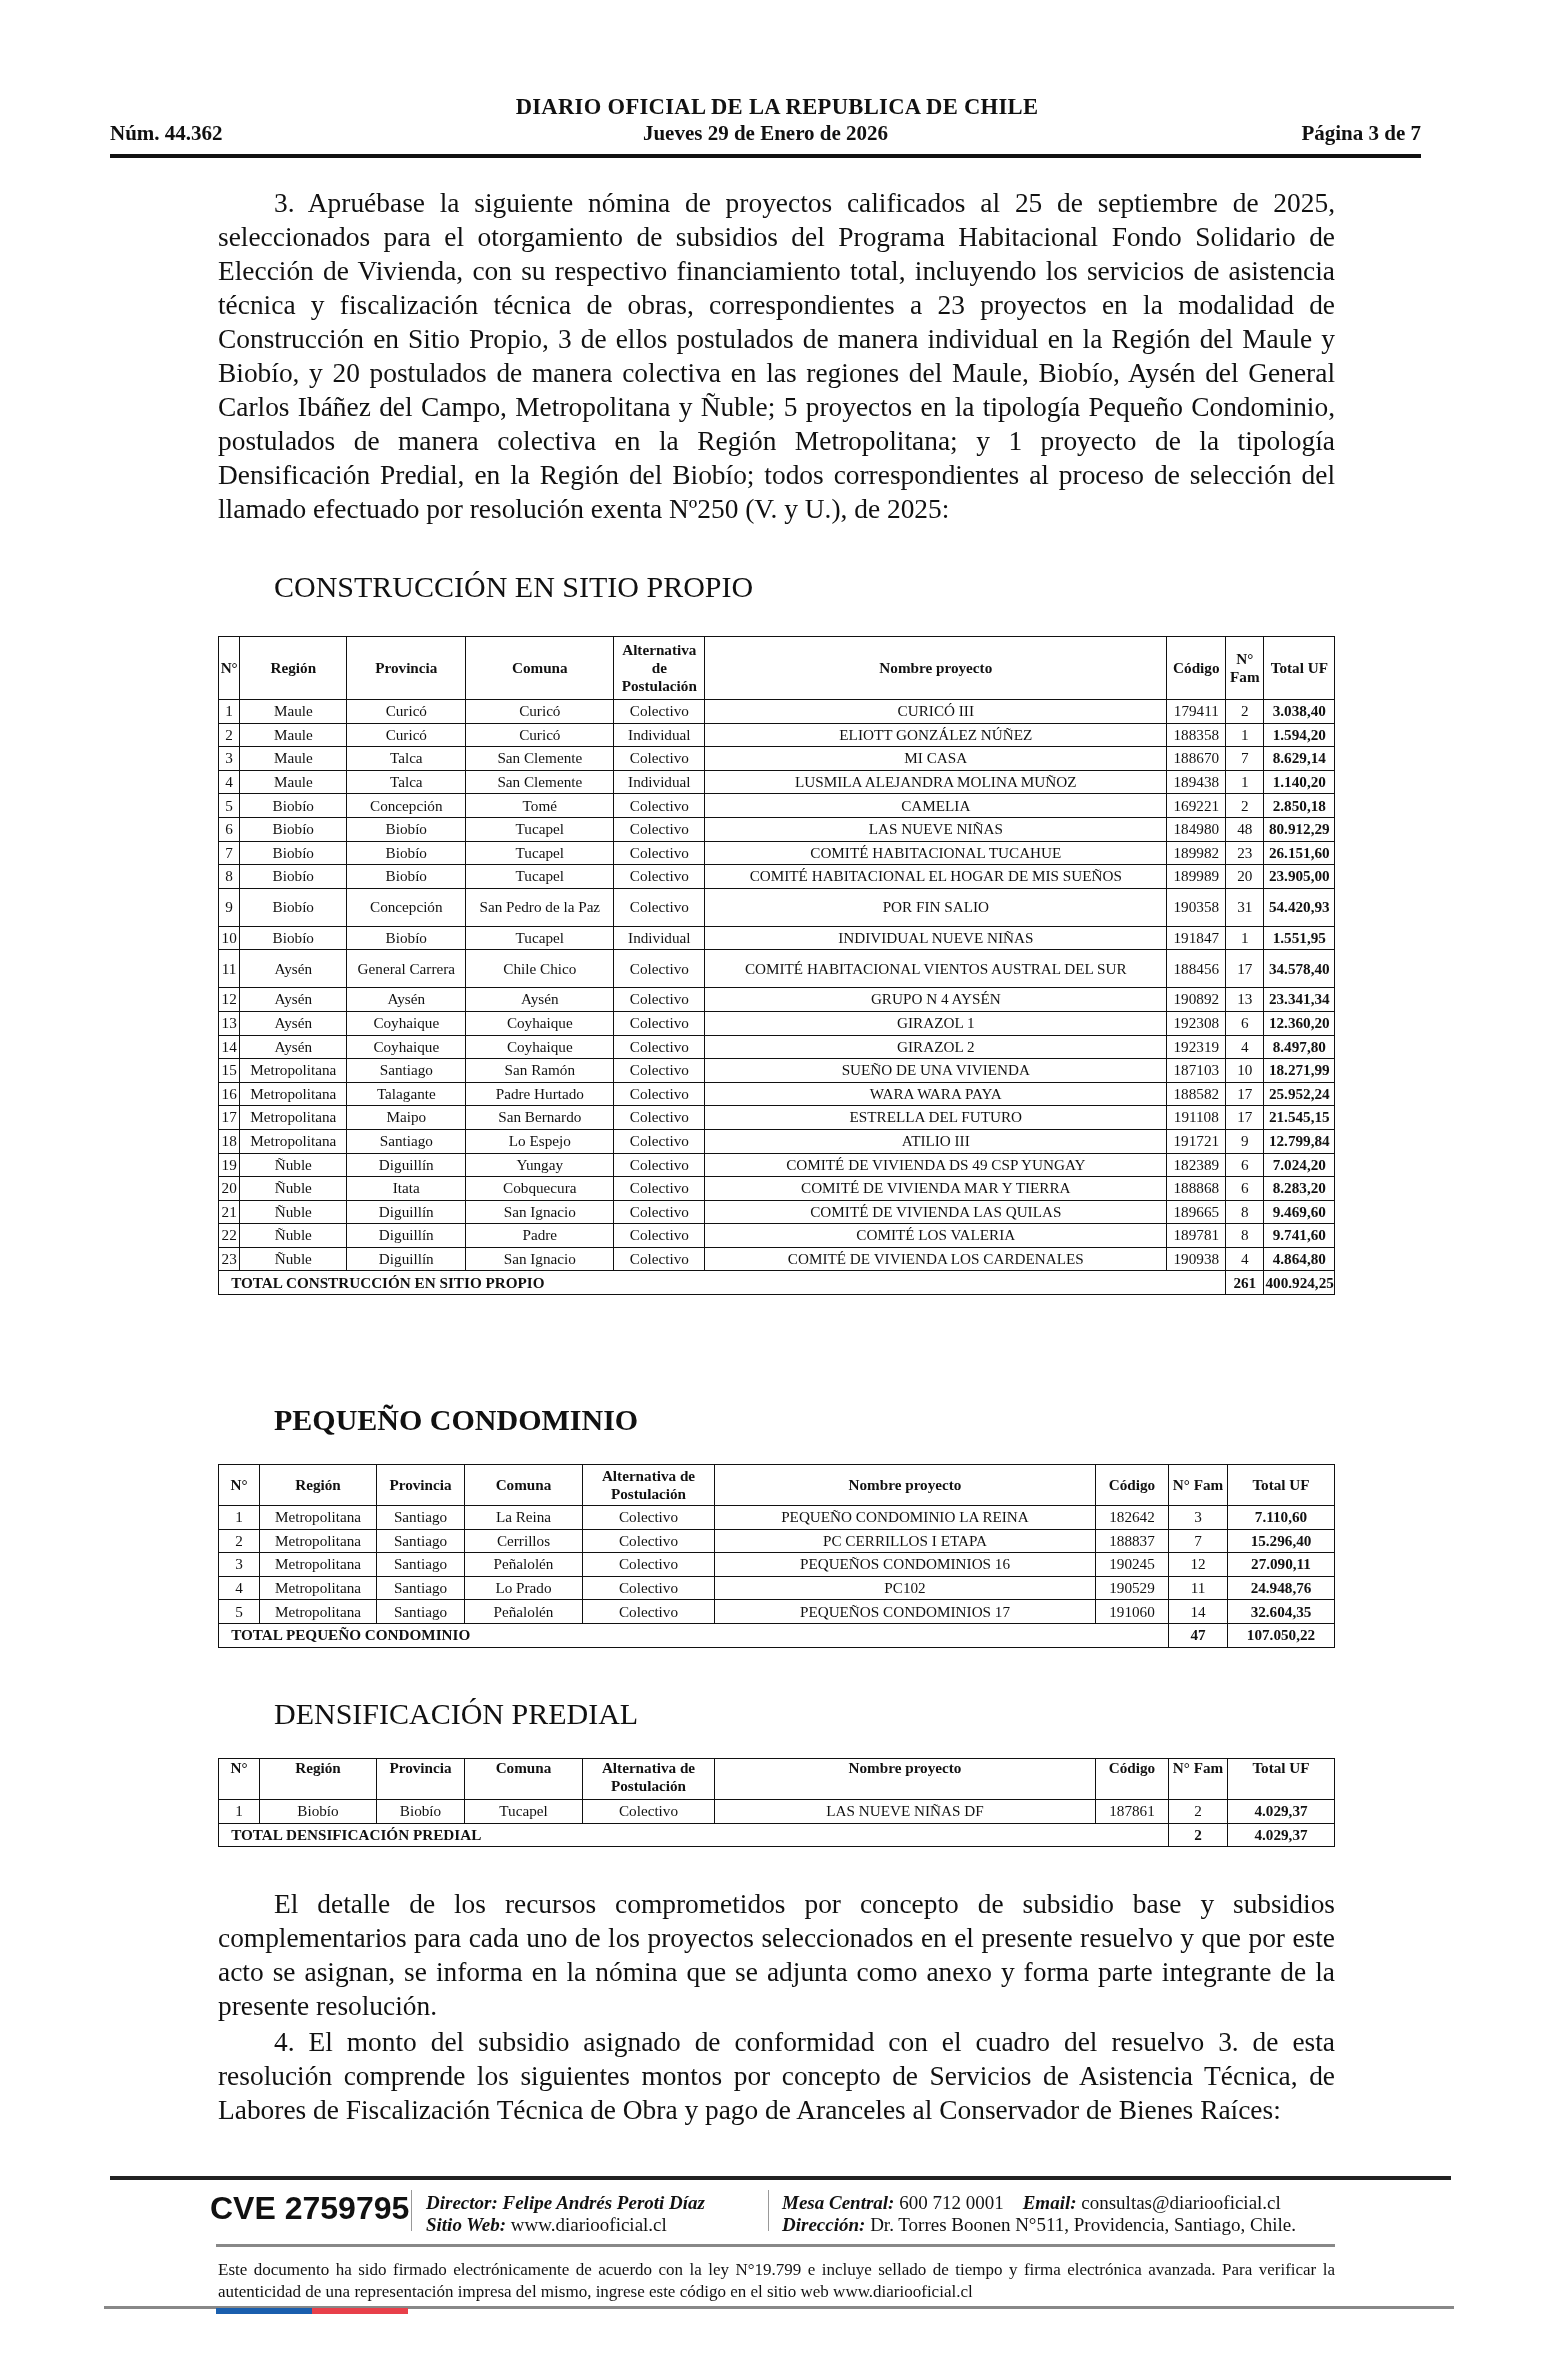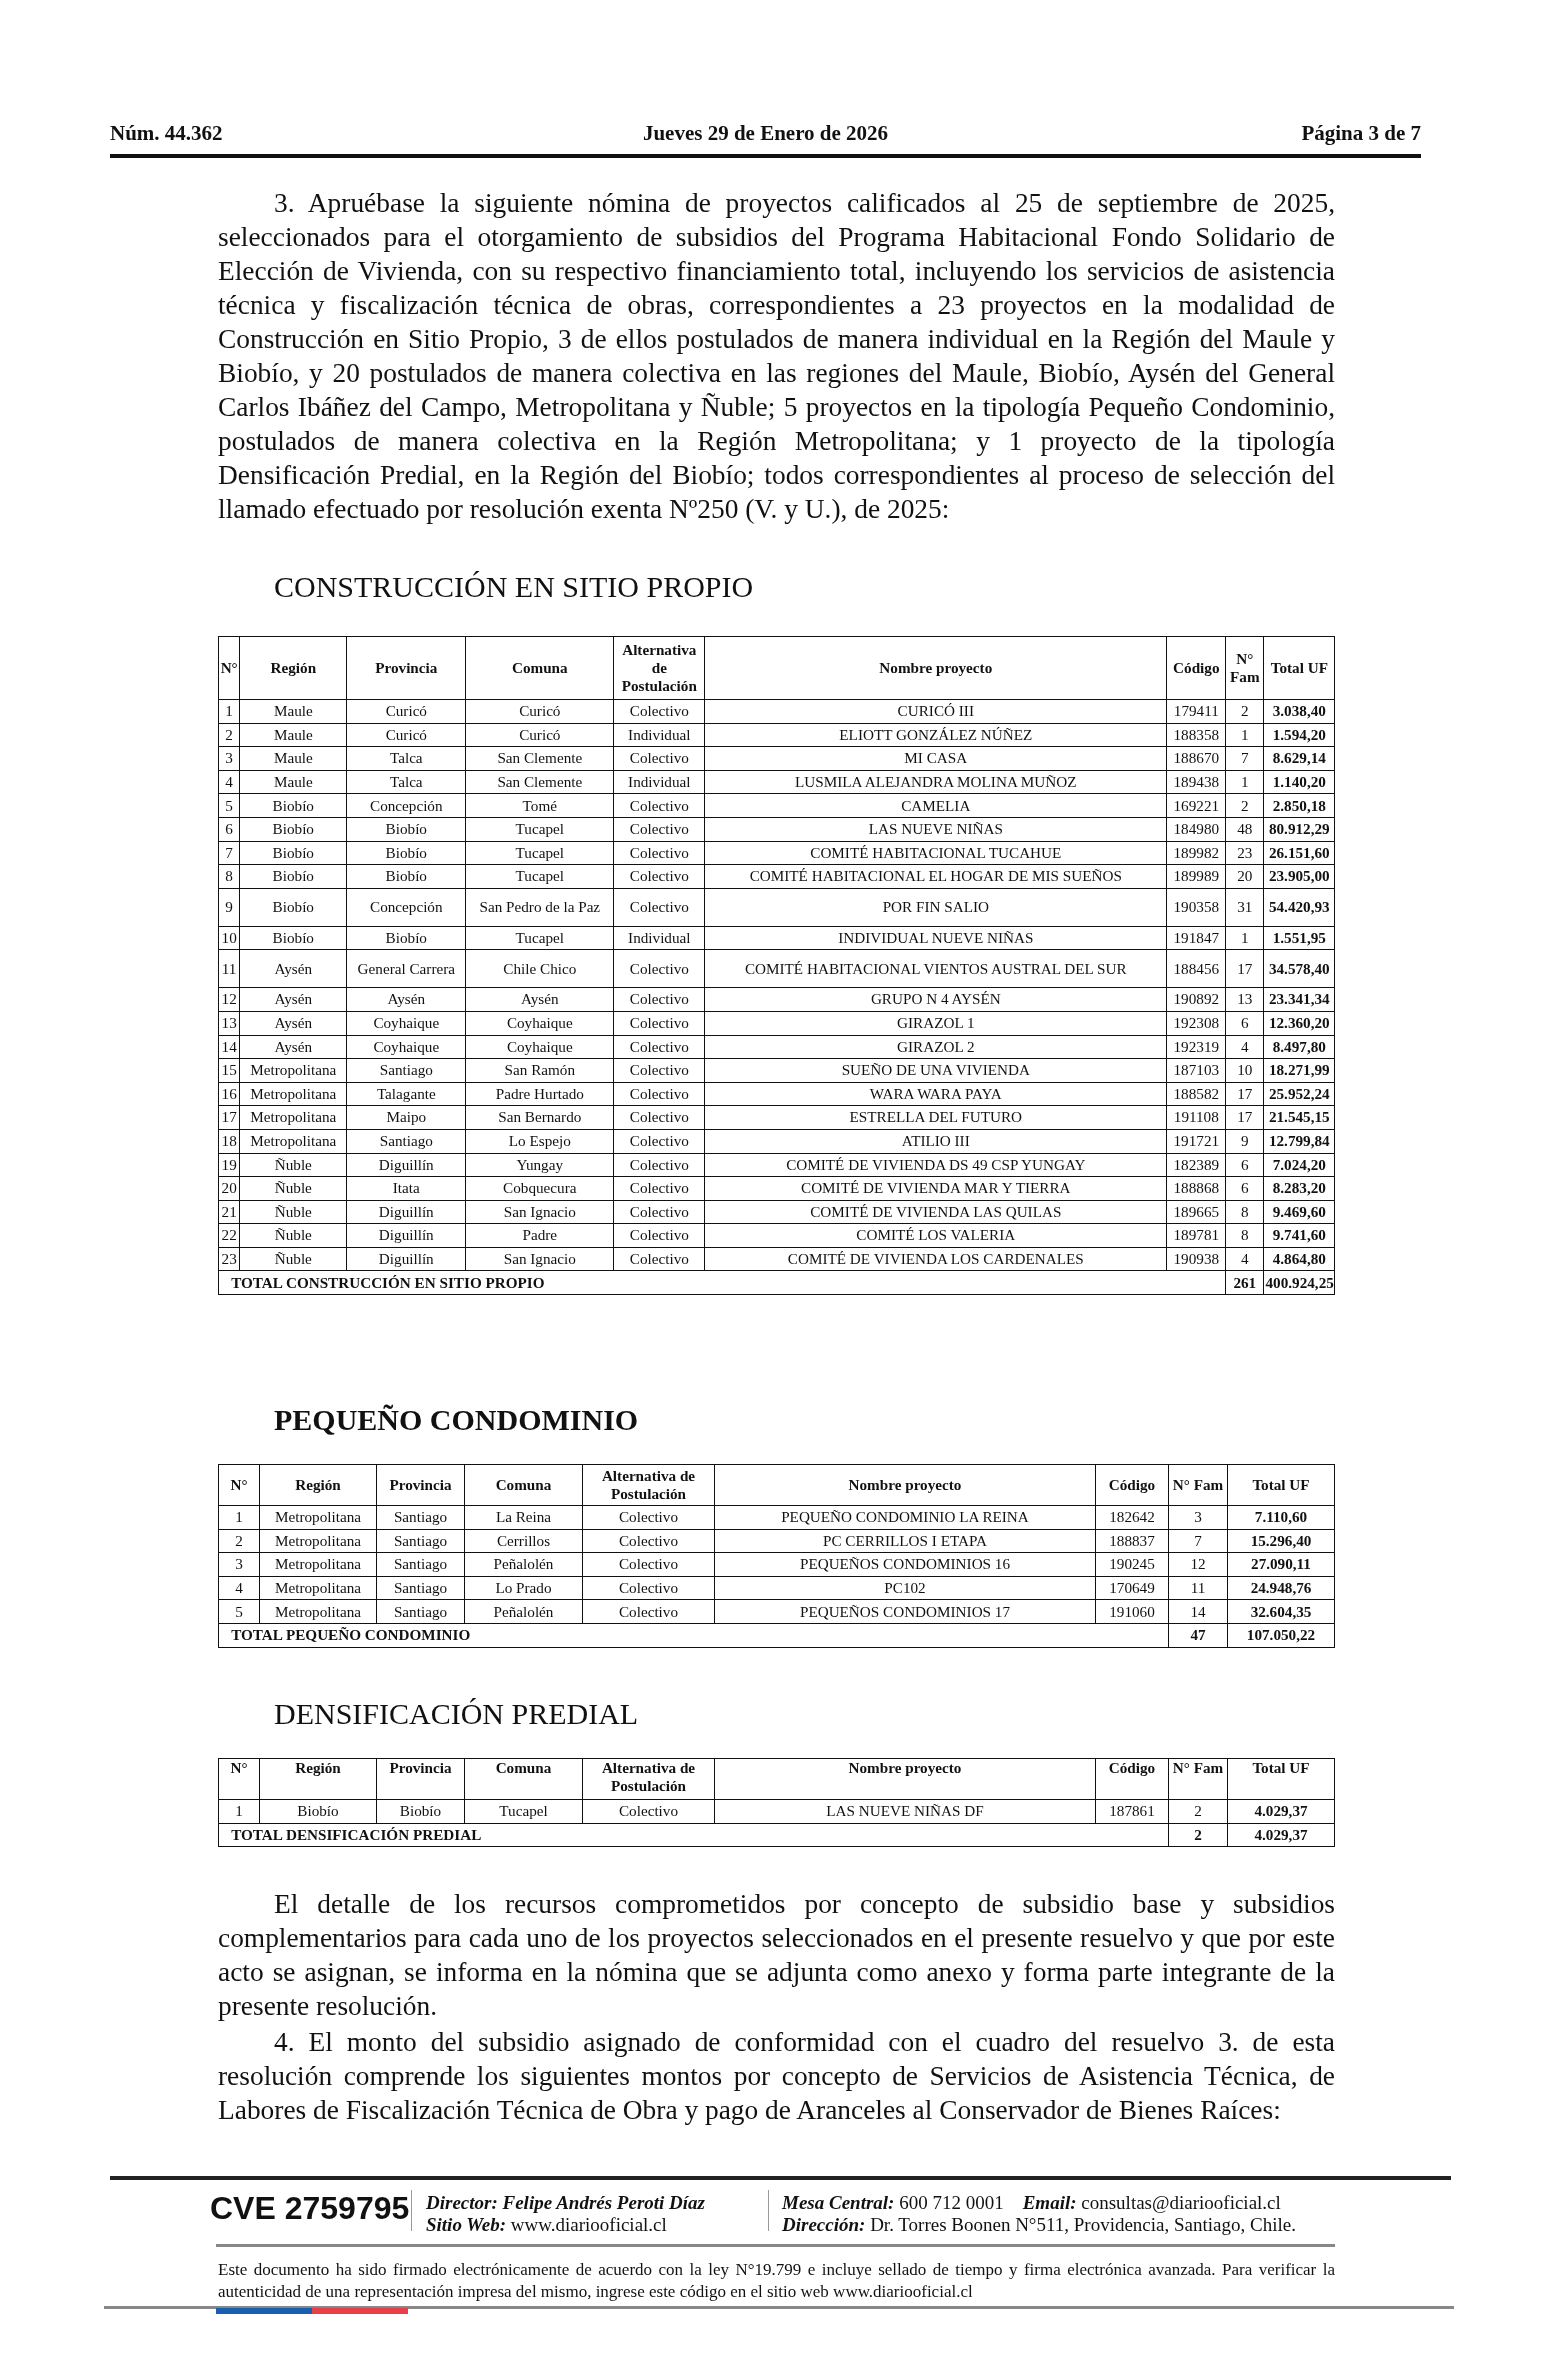--- a/index.html
+++ b/index.html
@@ -34,20 +34,21 @@
   .legal { position:absolute; left:218px; top:2259px; width:1117px; font-size:17px; line-height:22px; text-align:justify; }
   .grey-rule { position:absolute; height:3px; background:#888; }
   .flag-blue { position:absolute; left:216px; top:2308px; width:96px; height:5.5px; background:#1a5fae; }
   .flag-red { position:absolute; left:312px; top:2308px; width:96px; height:5.5px; background:#e8404a; }
 </style>
 </head>
 <body>
 
 <div class="page">
 
+  <div class="hdr-title">DIARIO OFICIAL DE LA REPUBLICA DE CHILE</div>
   <div class="hdr-row">
     <span class="num">Núm. 44.362</span>
     <span class="date">Jueves 29 de Enero de 2026</span>
     <span class="pg">Página 3 de 7</span>
   </div>
   <div class="hdr-rule"></div>
 
   <div class="para" style="top:186px;"><span class="ind"></span><span>3. Apruébase la siguiente nómina de proyectos calificados al 25 de septiembre de 2025, seleccionados para el otorgamiento de subsidios del Programa Habitacional Fondo Solidario de Elección de Vivienda, con su respectivo financiamiento total, incluyendo los servicios de asistencia técnica y fiscalización técnica de obras, correspondientes a 23 proyectos en la modalidad de Construcción en Sitio Propio, 3 de ellos postulados de manera individual en la Región del Maule y Biobío, y 20 postulados de manera colectiva en las regiones del Maule, Biobío, Aysén del General Carlos Ibáñez del Campo, Metropolitana y Ñuble; 5 proyectos en la tipología Pequeño Condominio, postulados de manera colectiva en la Región Metropolitana; y 1 proyecto de la tipología Densificación Predial, en la Región del Biobío; todos correspondientes al proceso de selección del llamado efectuado por resolución exenta Nº250 (V. y U.), de 2025:</span></div>
 
   <div class="sect" style="top:570px;">CONSTRUCCIÓN EN SITIO PROPIO</div>
@@ -401,21 +402,21 @@
           <td>12</td>
           <td class="b">27.090,11</td>
         </tr>
         <tr class="r">
           <td>4</td>
           <td>Metropolitana</td>
           <td>Santiago</td>
           <td>Lo Prado</td>
           <td>Colectivo</td>
           <td>PC102</td>
-          <td>170649</td>
+          <td>190529</td>
           <td>11</td>
           <td class="b">24.948,76</td>
         </tr>
         <tr class="r">
           <td>5</td>
           <td>Metropolitana</td>
           <td>Santiago</td>
           <td>Peñalolén</td>
           <td>Colectivo</td>
           <td>PEQUEÑOS CONDOMINIOS 17</td>

